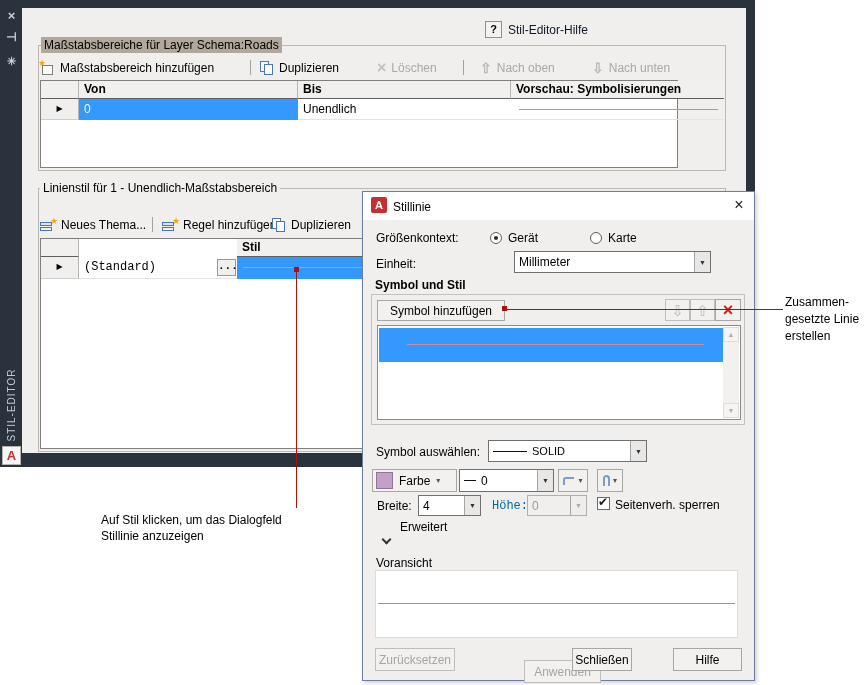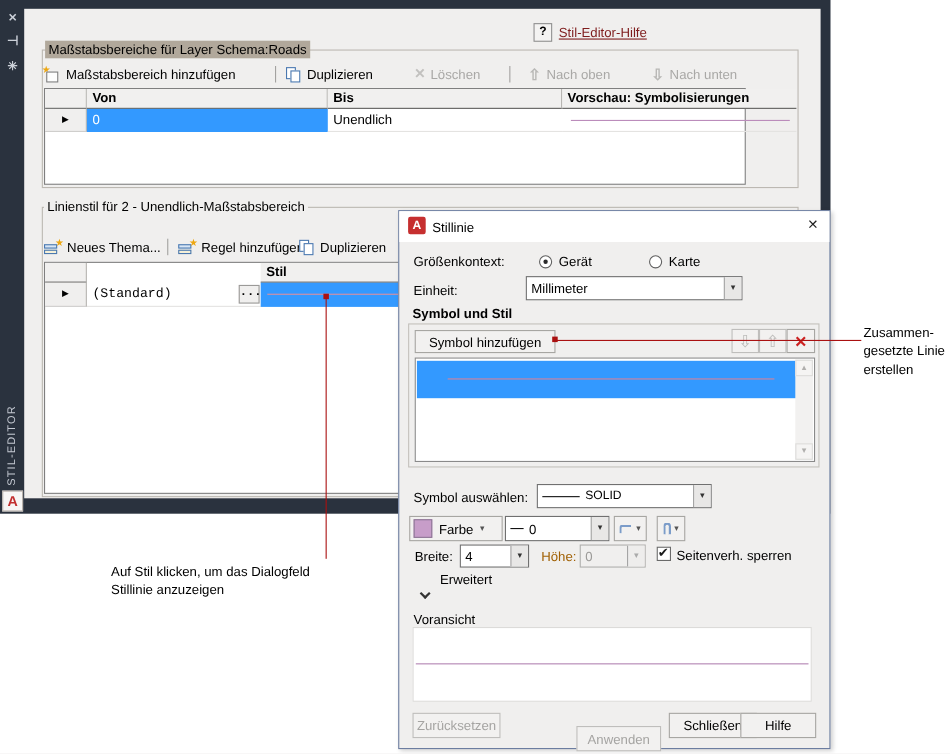--- a/index.html
+++ b/index.html
@@ -20,21 +20,21 @@
   #sb-pin   { top:30px; font-size:12px; }
   #sb-gear  { top:54px; font-size:11px; }
   #sb-title { left:11px; top:405px; transform:translate(-50%,-50%) rotate(-90deg);
               white-space:nowrap; color:#c3c8d1; font-size:10px; letter-spacing:1px; z-index:3; }
   #sb-logo  { left:2px; top:446px; width:19px; height:19px; background:#f7f6f5; border:1px solid #b9b3ad;
               color:#c23030; font-weight:bold; font-size:13px; text-align:center; line-height:17px; z-index:3; }
 
   
   #help-btn { left:485px; top:21px; width:17px; height:17px; background:#f4f3f2; border:1px solid #8f8f8f;
               text-align:center; line-height:15px; font-weight:bold; font-size:11px; z-index:3; }
-  #help-link { left:508px; top:23px; color:#7f1d1d; text-decoration:underline; z-index:3; cursor:pointer; }
+  #help-link { left:508px; top:23px; color:#0f172a; z-index:3; cursor:pointer; }
 
   
   .groupbox { border:1px solid #bcb8b2; z-index:3; }
   #gb1 { left:38px; top:45px; width:688px; height:126px; }
   #gb1-label { left:41px; top:37px; background:#b1a89b; padding:1px 3px; z-index:4; }
   #gb2 { left:38px; top:188px; width:688px; height:264px; }
   #gb2-label { left:40px; top:181px; background:#f0efee; padding:0 3px; z-index:4; }
 
   
   .tbtn { top:57px; height:22px; display:flex; align-items:center; gap:5px; z-index:5;
@@ -100,21 +100,21 @@
   #radio-device { left:490px; top:232px; } #radio-device-lbl { left:508px; top:231px; }
   #radio-map { left:590px; top:232px; } #radio-map-lbl { left:608px; top:231px; }
   #gk-lbl { left:376px; top:231px; } #unit-lbl { left:376px; top:257px; }
 
   .combo { background:#fff; border:1px solid #707070; display:flex; align-items:center; z-index:12; }
   .combo .val { flex:1; padding-left:4px; white-space:nowrap; overflow:hidden; display:flex; align-items:center; gap:5px; }
   .combo .drop { width:16px; align-self:stretch; background:#e8e7e6; border-left:1px solid #a5a5a5;
                  display:flex; align-items:center; justify-content:center; font-size:7px; color:#333; }
   .combo.disabled { background:#f0efee; border-color:#b0afad; color:#9c9b99; }
   .combo.disabled .drop { color:#aaa; background:#eeedec; }
-  #combo-unit { left:478px; top:251px; width:197px; height:22px; }
+  #combo-unit { left:514px; top:251px; width:197px; height:22px; }
   #combo-symbol { left:488px; top:440px; width:159px; height:22px; }
   #combo-symbol .val { font-size:11px; }
   #combo-weight { left:459px; top:469px; width:95px; height:23px; }
   #combo-breite { left:418px; top:495px; width:63px; height:21px; }
   #combo-hoehe { left:527px; top:495px; width:60px; height:21px; }
   .dashline { display:inline-block; width:34px; height:1px; background:#111; }
   .dashline.short { width:12px; }
 
   #symstil-lbl { left:375px; top:278px; font-weight:bold; }
   #gb3 { left:371px; top:294px; width:374px; height:131px; border:1px solid #c4c1bc; z-index:11; }
@@ -143,36 +143,36 @@
   #swatch { width:17px; height:17px; background:#c79dc9; border:1px solid #8e7796; }
   .mini-drop { font-size:8px; color:#555; }
   #btn-join { left:558px; top:469px; width:30px; height:23px; gap:4px; }
   #btn-cap { left:597px; top:469px; width:26px; height:23px; gap:3px; }
   .icon-join { width:11px; height:8px; border-top:2px solid #7b9cc9; border-left:2px solid #7b9cc9;
                border-top-left-radius:3px; }
   .icon-cap { width:7px; height:11px; border:2px solid #7b9cc9; border-bottom:none;
               border-radius:4px 4px 0 0; }
 
   #breite-lbl { left:377px; top:499px; } #hoehe-lbl { left:492px; top:499px; }
-  #hoehe-lbl { color:#a16207; }
+  #hoehe-lbl { color:#0369a1;font-family:Liberation Mono, monospace; }
   #chk { left:597px; top:497px; width:13px; height:13px; background:#fff; border:1px solid #6a6a6a; z-index:12; }
   #chk span { position:absolute; left:0px; top:-3px; font-size:12px; color:#1a1a1a; }
   #lock-lbl { left:615px; top:498px; }
 
   #chev { left:383px; top:536px; width:7px; height:7px; border-right:2px solid #333;
           border-bottom:2px solid #333; transform:rotate(45deg); z-index:12; }
   #erw-lbl { left:400px; top:520px; }
   #vor-lbl { left:376px; top:556px; }
   #preview { left:375px; top:570px; width:363px; height:68px; background:#fff; border:1px solid #dcdbd9; z-index:11; }
   #preview .pline { left:2px; right:2px; top:32px; background:#b283b2; }
 
   .bot-btn { top:648px; height:23px; font-size:12px; z-index:12; }
   #btn-reset { left:375px; width:80px; }
   #btn-apply { left:524px; width:77px;margin-top:12px; }
-  #btn-close2 { left:608px; width:80px;text-align:center; }
+  #btn-close2 { left:572px; width:60px;text-align:center; }
   #btn-help2 { left:673px; width:69px; }
 
   
   .ann { z-index:50; }
   #ann-h { left:505px; top:309px; width:278px; height:1px; background:#aa1111; }
   #ann-h-dot { left:502px; top:306px; width:5px; height:5px; background:#aa1111; }
   #ann-v { left:296px; top:270px; width:1px; height:238px; background:#aa1111; }
   #ann-v-dot { left:294px; top:267px; width:5px; height:5px; background:#aa1111; }
   #ann-text1 { left:785px; top:294px; line-height:17px; }
   #ann-text2 { left:101px; top:512px; line-height:16px; }
@@ -231,21 +231,21 @@
   <div class="gh" style="left:257px;width:213px;">Bis</div>
   <div class="gc selcell" style="left:0;top:18px;width:38px;height:21px;"><span>▶</span></div>
   <div class="gc bluecell" style="left:38px;top:18px;width:219px;height:21px;padding-left:5px;line-height:21px;">0</div>
   <div class="gc" style="left:257px;top:18px;width:213px;height:21px;padding-left:5px;line-height:21px;border-bottom:1px solid #e4e3e1;">Unendlich</div>
   <div class="gc" style="left:470px;top:18px;width:213px;height:21px;border-bottom:1px solid #e4e3e1;">
     <span class="pline" style="left:8px;right:6px;top:10px;background:#bb8cbb;"></span>
   </div>
 </div>
 
 <div id="gb2" class="a groupbox"></div>
-<div id="gb2-label" class="a">Linienstil für 2 - Unendlich-Maßstabsbereich</div>
+<div id="gb2-label" class="a">Linienstil für 1 - Unendlich-Maßstabsbereich</div>
 
 <div id="tb2-new" class="a tbtn row2">
   <span class="icon-bars">
       <i class="b1"></i>
       <i class="b2"></i>
       <span class="star">★</span>
     </span>
   <span class="lbl">Neues Thema...</span>
 </div>
 <div id="sep3" class="a tsep"></div>

